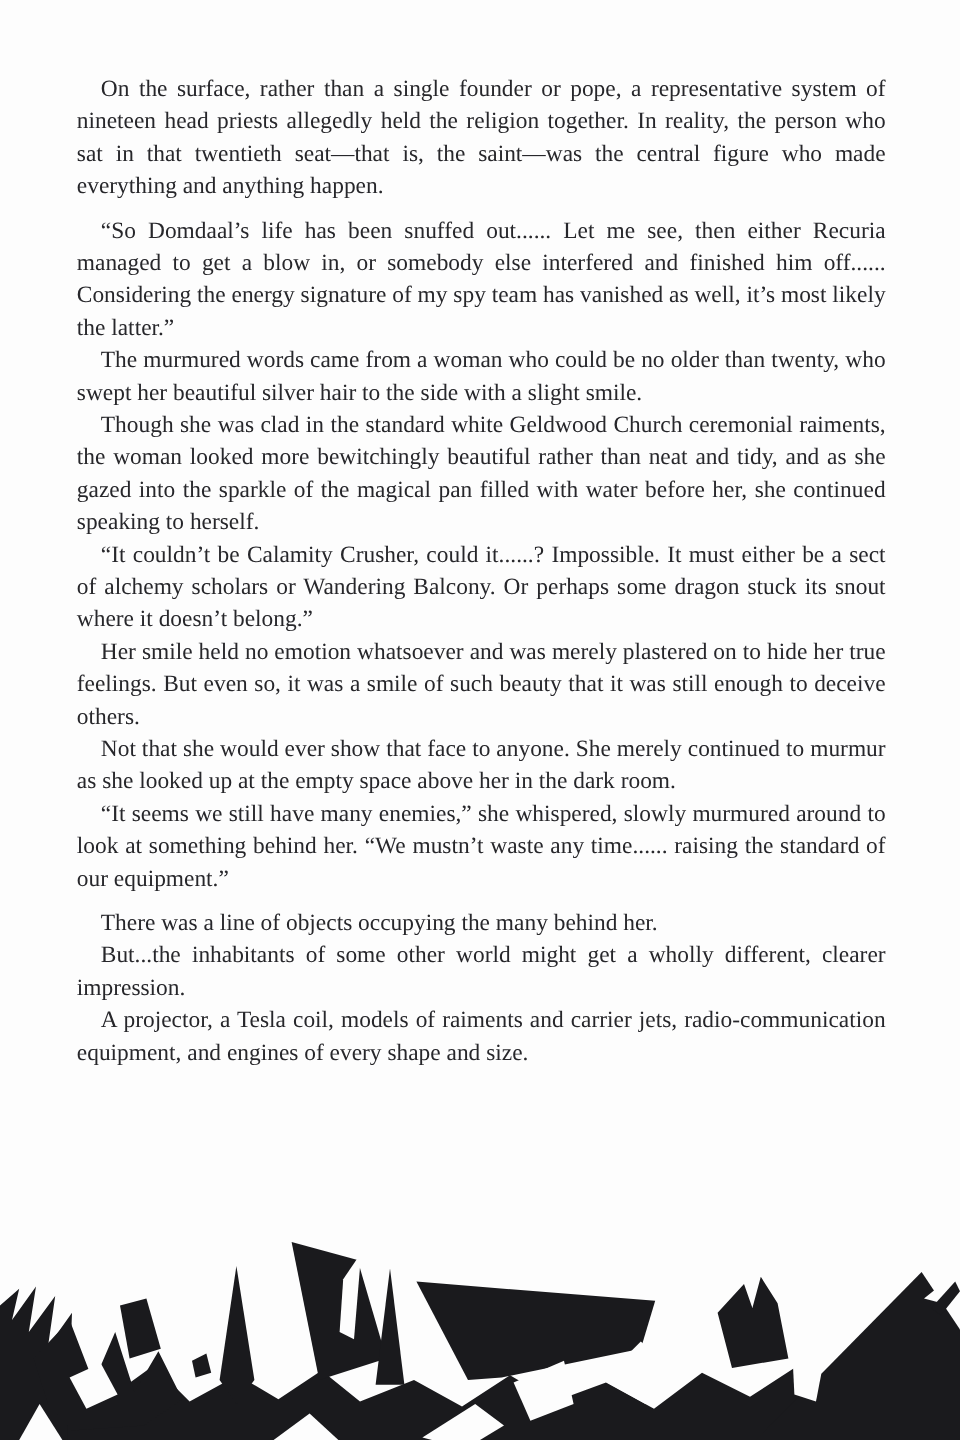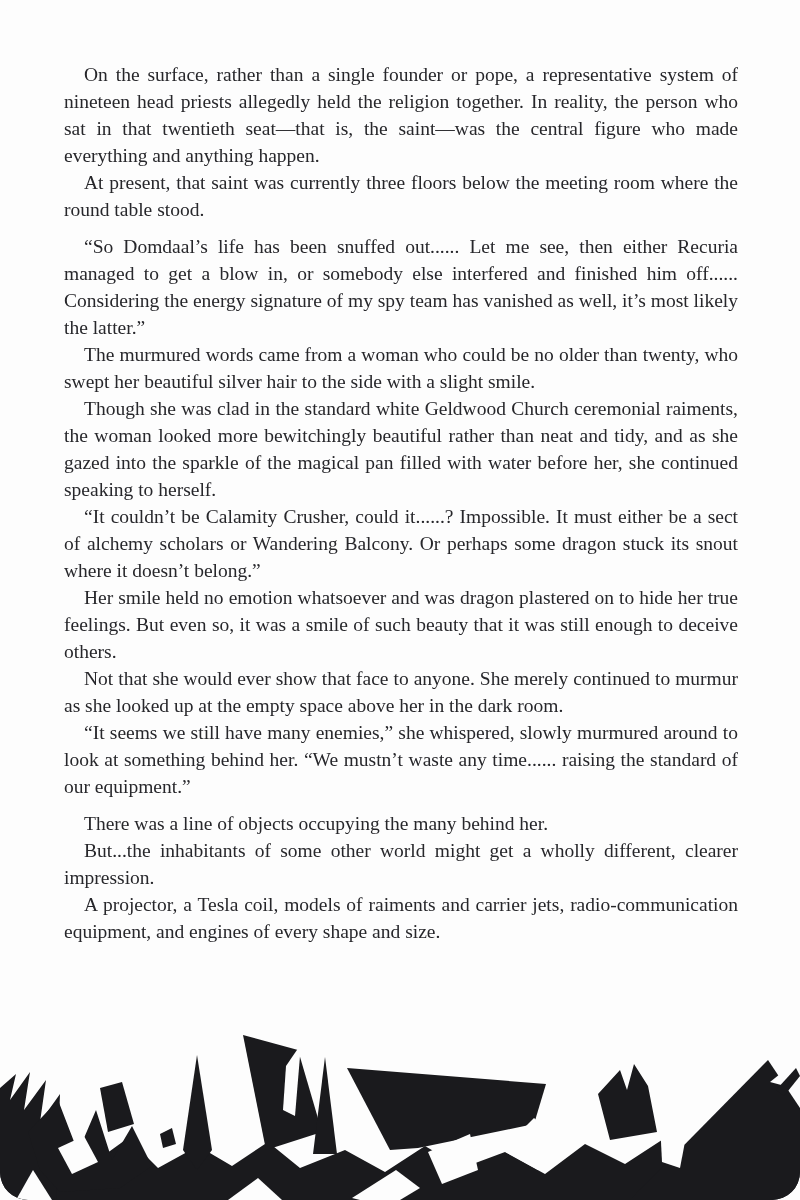--- a/index.html
+++ b/index.html
@@ -8,21 +8,20 @@
     background: #fdfdfd;
   }
   .page {
     position: relative;
     width: 800px;
     height: 1200px;
     background: #fdfdfd;
     overflow: hidden;
     font-family: "Liberation Serif", serif;
     color: #27272b;
-    border-radius: 28px;
   }
   .text-block {
     position: absolute;
     top: 61px;
     left: 64px;
     width: 674px;
     font-size: 19.5px;
     line-height: 27px;
     text-align: justify;
   }
@@ -45,26 +44,25 @@
   .ink-graphic .fg { fill: #1a1a1d; }
   .ink-graphic .bg { fill: #fdfdfd; }
 </style>
 </head>
 <body>
 
 <div class="page">
 
   <main class="text-block">
     <p>On the surface, rather than a single founder or pope, a representative system of nineteen head priests allegedly held the religion together. In reality, the person who sat in that twentieth seat—that is, the saint—was the central figure who made everything and anything happen.</p>
-    <p>At present, that saint was currently three floors below the meeting room where the round table stood.</p>
     <p class="scene-break">“So Domdaal’s life has been snuffed out...... Let me see, then either Recuria managed to get a blow in, or somebody else interfered and finished him off...... Considering the energy signature of my spy team has vanished as well, it’s most likely the latter.”</p>
     <p>The murmured words came from a woman who could be no older than twenty, who swept her beautiful silver hair to the side with a slight smile.</p>
     <p>Though she was clad in the standard white Geldwood Church ceremonial raiments, the woman looked more bewitchingly beautiful rather than neat and tidy, and as she gazed into the sparkle of the magical pan filled with water before her, she continued speaking to herself.</p>
     <p>“It couldn’t be Calamity Crusher, could it......? Impossible. It must either be a sect of alchemy scholars or Wandering Balcony. Or perhaps some dragon stuck its snout where it doesn’t belong.”</p>
-    <p>Her smile held no emotion whatsoever and was dragon plastered on to hide her true feelings. But even so, it was a smile of such beauty that it was still enough to deceive others.</p>
+    <p>Her smile held no emotion whatsoever and was merely plastered on to hide her true feelings. But even so, it was a smile of such beauty that it was still enough to deceive others.</p>
     <p>Not that she would ever show that face to anyone. She merely continued to murmur as she looked up at the empty space above her in the dark room.</p>
     <p>“It seems we still have many enemies,” she whispered, slowly murmured around to look at something behind her. “We mustn’t waste any time...... raising the standard of our equipment.”</p>
     <p class="scene-break">There was a line of objects occupying the many behind her.</p>
     <p>But...the inhabitants of some other world might get a wholly different, clearer impression.</p>
     <p>A projector, a Tesla coil, models of raiments and carrier jets, radio-communication equipment, and engines of every shape and size.</p>
   </main>
 
   <svg class="ink-graphic" viewBox="0 0 800 170" preserveAspectRatio="none" xmlns="http://www.w3.org/2000/svg">
 
     <polygon class="fg" points="0,128 55,112 92,134 128,108 158,138 198,116 232,136 268,112 300,138 345,120 385,142 425,116 462,138 505,122 545,144 585,114 625,134 668,106 710,128 755,110 800,122 800,170 0,170"></polygon>

